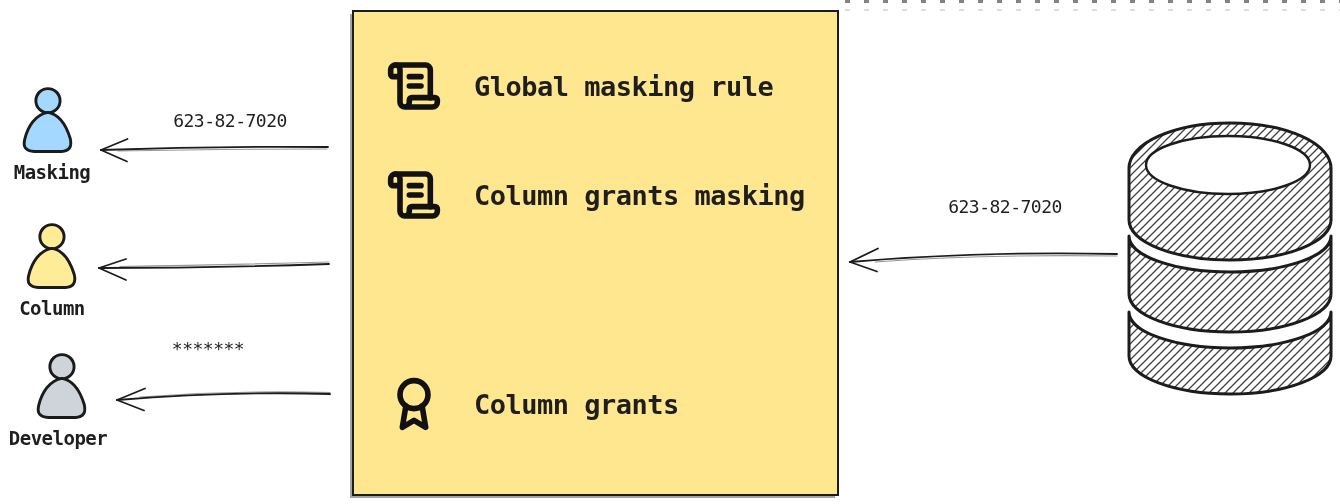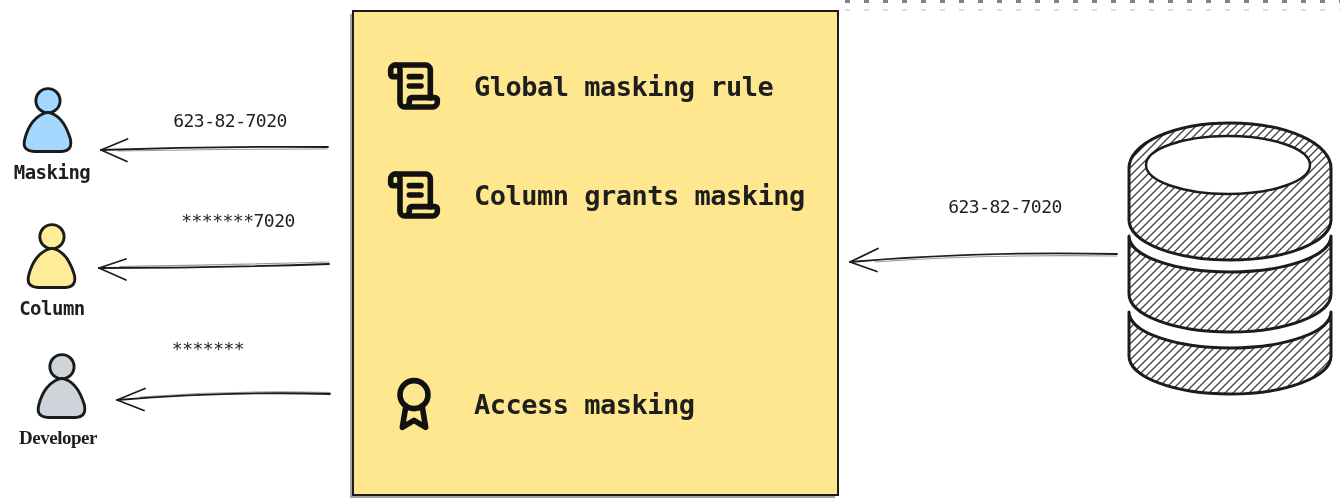--- a/index.html
+++ b/index.html
@@ -17,21 +17,21 @@
     background:repeating-linear-gradient(90deg,#d9ded7 0 5px,transparent 5px 19px);}
 
   
   .persona{position:absolute;width:104px;text-align:center;}
   .persona svg{display:block;}
   .persona-label{margin-top:3px;font-size:19px;font-weight:bold;letter-spacing:-0.5px;}
   #persona-analyst{left:0;top:86px;}
   #persona-analyst svg{margin-left:16px;}
   #persona-support{left:0;top:222px;}
   #persona-support svg{margin-left:20px;}
-  #persona-developer{left:6px;top:352px;font-family:Liberation Serif, serif;}
+  #persona-developer{left:6px;top:352px;}
   #persona-developer svg{margin-left:24px;}
 
   
   .value-label{position:absolute;width:200px;text-align:center;
     font-size:18px;font-weight:normal;letter-spacing:-0.5px;white-space:nowrap;}
   #val-analyst{left:130px;top:110px;}
   #val-support{left:138px;top:210px;}
   #val-developer{left:108px;top:338px;}
   #val-source{left:905px;top:196px;}
 
@@ -85,21 +85,20 @@
     <svg width="62" height="72" viewBox="0 0 64 74">
       <g stroke="#1b1b1b" stroke-width="3" stroke-linejoin="round" fill="#ced4da">
         <circle cx="33" cy="15" r="12.5"></circle>
         <path d="M33,27 C 20,29 12,42 9,55 C 7,63 10,67 19,67.5 L 47,67.5 C 55,67 58,62.5 56,54 C 52,41 45,29 33,27 Z"></path>
       </g>
     </svg>
     <div class="persona-label">Developer</div>
   </div>
 
   <div class="value-label" id="val-analyst">623-82-7020</div>
-  <div class="value-label" id="val-support">*******7020</div>
   <div class="value-label" id="val-developer">*******</div>
   <div class="value-label" id="val-source">623-82-7020</div>
 
   <svg class="arrows" width="1340" height="504" viewBox="0 0 1340 504">
     <g fill="none" stroke="#1c1c1c" stroke-width="1.8" stroke-linecap="round">
 
       <g>
         <path d="M328,147 Q 215,146 101,150"></path>
         <path d="M327,149 Q 214,149 118,151" stroke-width="1.1" opacity="0.45"></path>
         <path d="M101,150 L127.5,139"></path>
@@ -150,21 +149,21 @@
       </svg>
       <span class="mask-label">Column grants masking</span>
     </div>
 
 
     <div class="mask-row" id="row-3">
       <svg class="mask-icon" width="56" height="58" viewBox="0 0 24 24" fill="none" stroke="#111111" stroke-width="2.4" stroke-linecap="round" stroke-linejoin="round">
         <circle cx="12" cy="8" r="6"></circle>
         <path d="M15.477 12.89 17 22l-5-3-5 3 1.523-9.11"></path>
       </svg>
-      <span class="mask-label">Access masking</span>
+      <span class="mask-label">Column grants</span>
     </div>
 
   </div>
 
   <svg class="db" width="212" height="278" viewBox="0 0 212 278">
     <defs>
       <pattern id="hachure" width="8" height="8" patternUnits="userSpaceOnUse">
         <path d="M-2,2 l4,-4 M0,8 L8,0 M6,10 l4,-4" stroke="#3f3f3f" stroke-width="1.3" fill="none"></path>
       </pattern>
     </defs>

